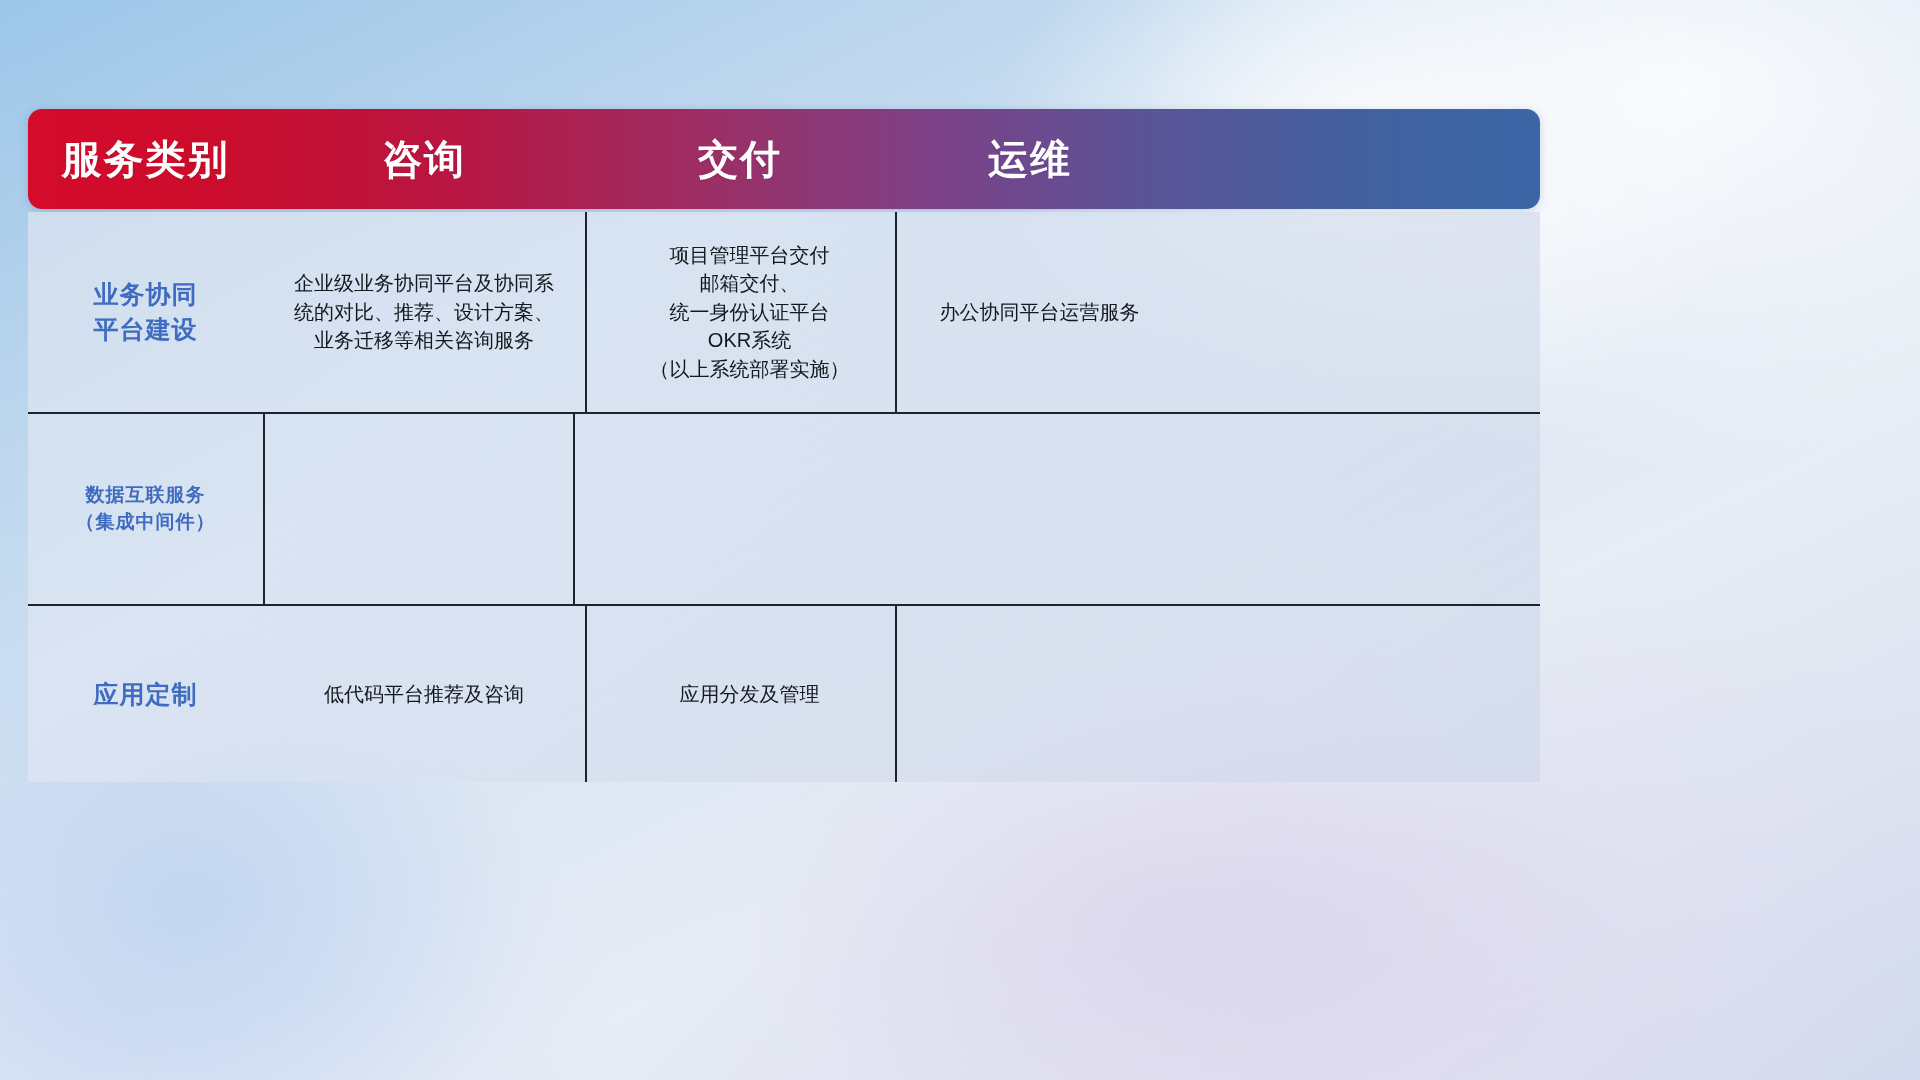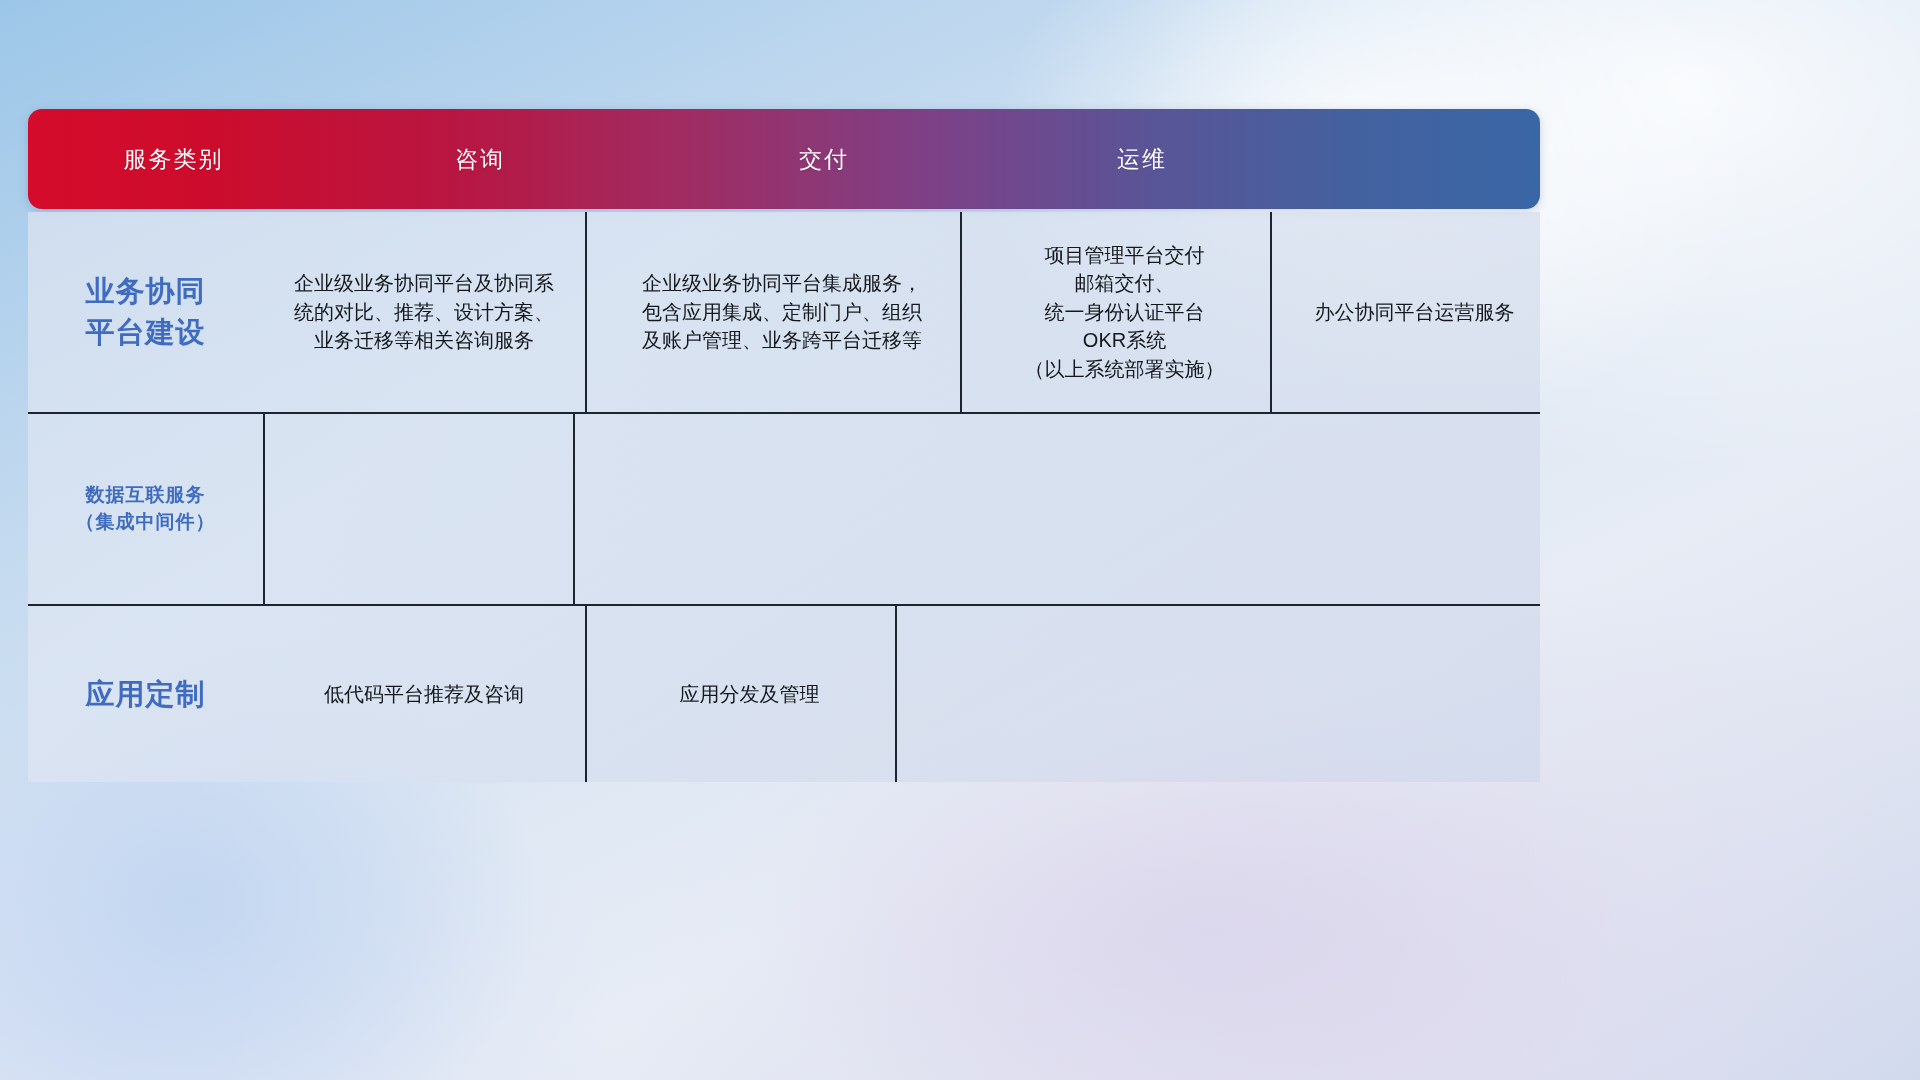--- a/index.html
+++ b/index.html
@@ -39,23 +39,22 @@
         #9e2d63 44%,
         #7c4187 60%,
         #5a5497 74%,
         #43619f 88%,
         #3a66a6 100%);
     box-shadow:0 2px 10px rgba(60,80,130,0.22);
     overflow:hidden;
   }
   .th{
     display:flex;align-items:center;justify-content:center;
-    color:#ffffff;font-weight:normal;font-size:23px;letter-spacing:2px;
+    color:#ffffff;font-weight:bold;font-size:40px;letter-spacing:2px;
     text-shadow:0 1px 2px rgba(0,0,0,0.10);
-    padding-left:28px;
   }
   .c1{width:235px;}
   .c2{width:322px;}
   .c3{width:375px;}
   .c4{width:310px;}
   .c5{width:270px;text-align:right;}
 
   
   .tbody{
     margin-top:3px;
@@ -78,21 +77,21 @@
     padding:0 14px;
     box-sizing:border-box;
     color:#14181d;
     font-size:20px;
     line-height:1.42;
   }
   .td.sep{border-left:2px solid #1c2430;padding-left:31px;}
   .td.label{
     color:#3f6cc0;
     font-weight:bold;
-    font-size:29px;
+    font-size:25px;
     line-height:1.40;
     letter-spacing:1px;
   }
   .td.label.small{font-size:19px;}
 </style>
 </head>
 <body>
 
 <div class="glow-a"></div>
 <div class="glow-b"></div>
@@ -105,21 +104,20 @@
     <div class="th c2">咨询</div>
     <div class="th c4">交付</div>
     <div class="th c5">运维</div>
   </div>
 
   <div class="tbody">
 
     <div class="tr r1">
       <div class="td label c1">业务协同<br>平台建设</div>
       <div class="td c2">企业级业务协同平台及协同系<br>统的对比、推荐、设计方案、<br>业务迁移等相关咨询服务</div>
-      <div class="td sep c3">企业级业务协同平台集成服务，<br>包含应用集成、定制门户、组织<br>及账户管理、业务跨平台迁移等</div>
       <div class="td sep c4">项目管理平台交付<br>邮箱交付、<br>统一身份认证平台<br>OKR系统<br>（以上系统部署实施）</div>
       <div class="td sep c5">办公协同平台运营服务</div>
     </div>
 
     <div class="tr r2">
       <div class="td label small c1">数据互联服务<br>（集成中间件）</div>
       <div class="td sep c4"></div>
       <div class="td sep c5"></div>
     </div>
 

